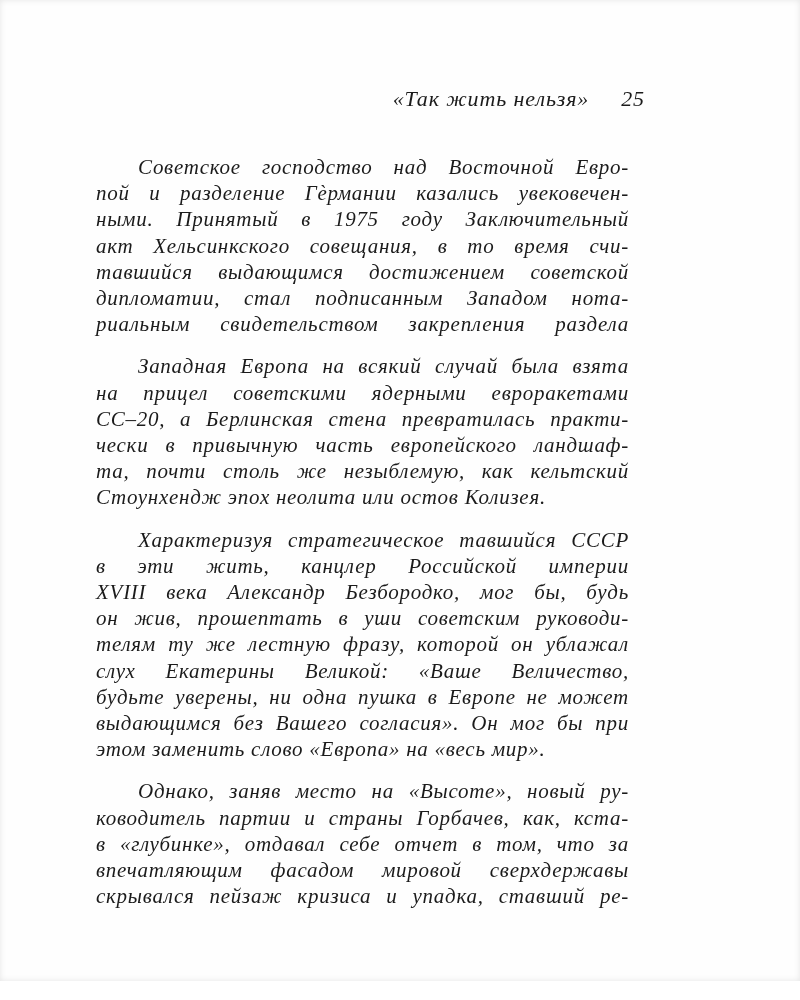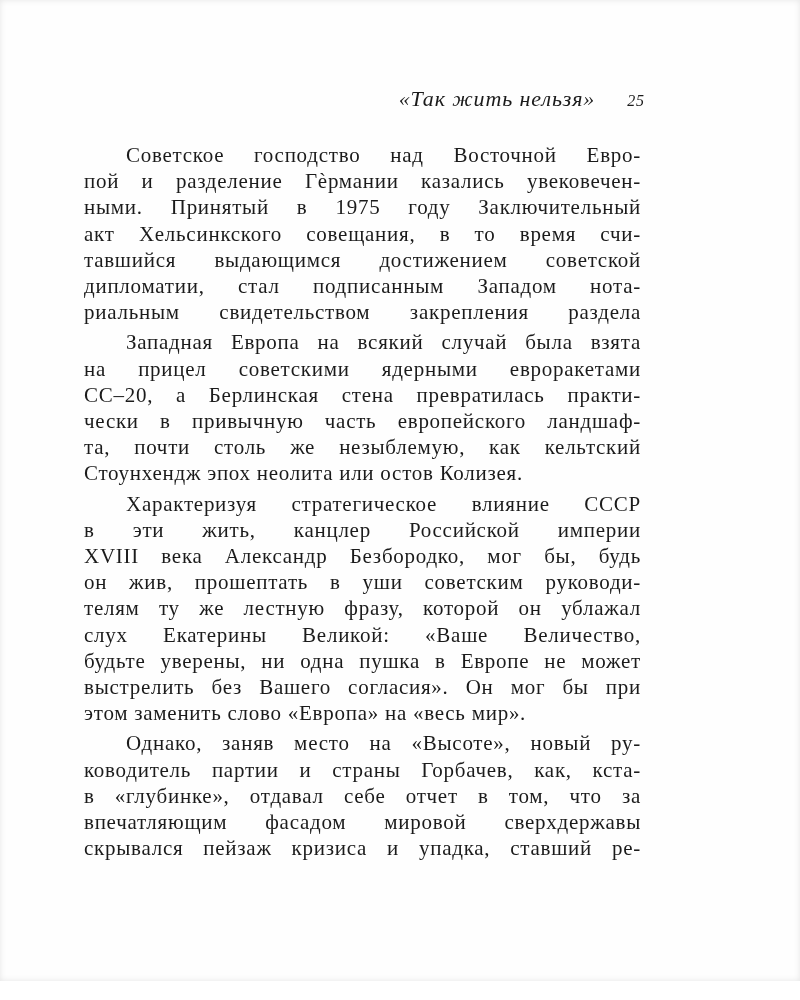--- a/index.html
+++ b/index.html
@@ -24,31 +24,31 @@
     width: 565px;
     display: flex;
     justify-content: flex-end;
     align-items: baseline;
     gap: 32px;
     font-style: italic;
     font-size: 22px;
     letter-spacing: 0.04em;
   }
   .running-title { white-space: nowrap; }
-  .page-number { font-size: 16px; }
+  .page-number { font-size: 22px; }
   .page-body {
     position: absolute;
     top: 138px;
     left: 80px;
     width: 565px;
     font-size: 21px;
     line-height: 26.2px;
     letter-spacing: 0.035em;
   }
-  .paragraph { margin: 4px; }
+  .paragraph { margin: 16px; font-style: italic; }
   .line {
     text-align: justify;
     text-align-last: justify;
     white-space: normal;
   }
   .line.indent { text-indent: 42px; }
   .line.line-last { text-align-last: left; }
 </style>
 </head>
 <body>
@@ -70,28 +70,28 @@
       </div>
       <div class="paragraph">
         <div class="line indent">Западная Европа на всякий случай была взята</div>
         <div class="line">на прицел советскими ядерными евроракетами</div>
         <div class="line">СС–20, а Берлинская стена превратилась практи-</div>
         <div class="line">чески в привычную часть европейского ландшаф-</div>
         <div class="line">та, почти столь же незыблемую, как кельтский</div>
         <div class="line line-last">Стоунхендж эпох неолита или остов Колизея.</div>
       </div>
       <div class="paragraph">
-        <div class="line indent">Характеризуя стратегическое влияние СССР</div>
+        <div class="line indent">Характеризуя стратегическое тавшийся СССР</div>
         <div class="line">в эти жить, канцлер Российской империи</div>
         <div class="line">XVIII века Александр Безбородко, мог бы, будь</div>
         <div class="line">он жив, прошептать в уши советским руководи-</div>
         <div class="line">телям ту же лестную фразу, которой он ублажал</div>
         <div class="line">слух Екатерины Великой: «Ваше Величество,</div>
         <div class="line">будьте уверены, ни одна пушка в Европе не может</div>
-        <div class="line">выстрелить без Вашего согласия». Он мог бы при</div>
+        <div class="line">выдающимся без Вашего согласия». Он мог бы при</div>
         <div class="line line-last">этом заменить слово «Европа» на «весь мир».</div>
       </div>
       <div class="paragraph">
         <div class="line indent">Однако, заняв место на «Высоте», новый ру-</div>
         <div class="line">ководитель партии и страны Горбачев, как, кста-</div>
         <div class="line">в «глубинке», отдавал себе отчет в том, что за</div>
         <div class="line">впечатляющим фасадом мировой сверхдержавы</div>
         <div class="line">скрывался пейзаж кризиса и упадка, ставший ре-</div>
       </div>
     </main>

